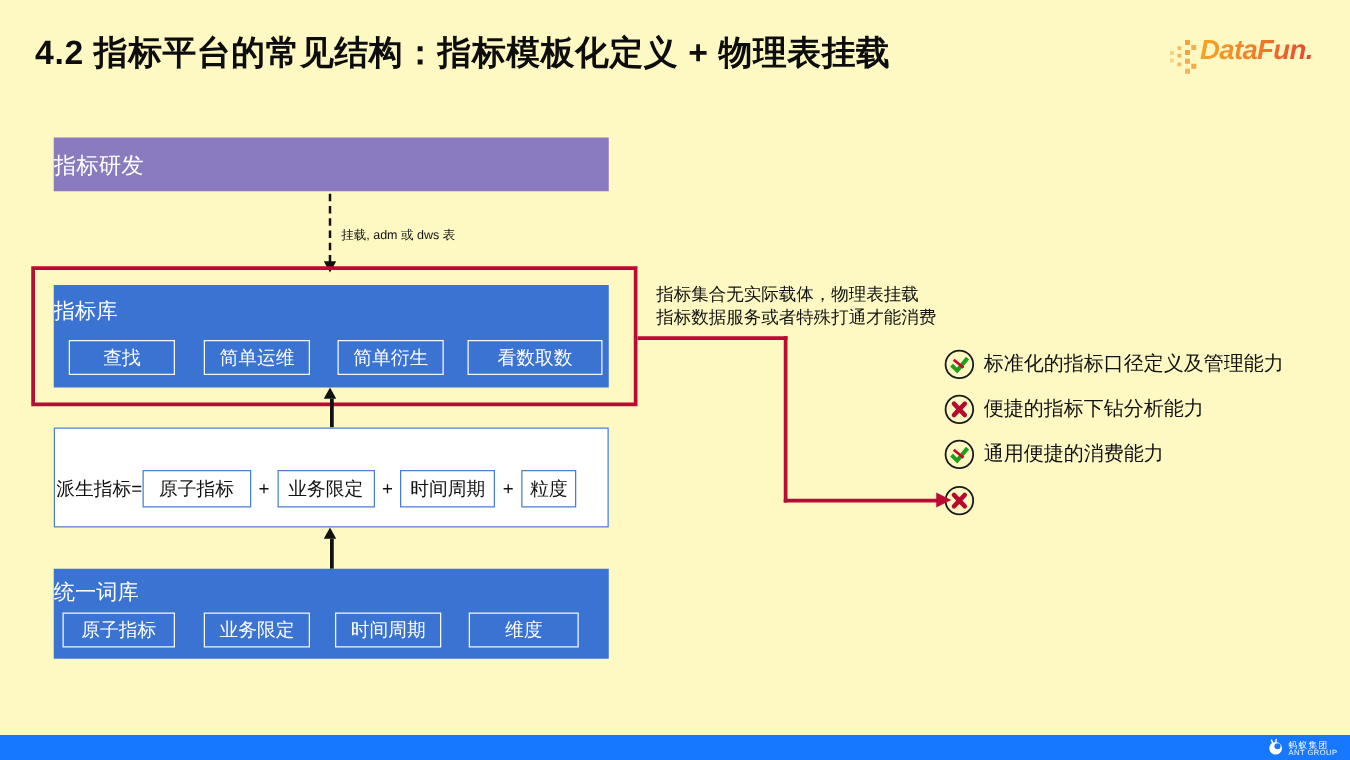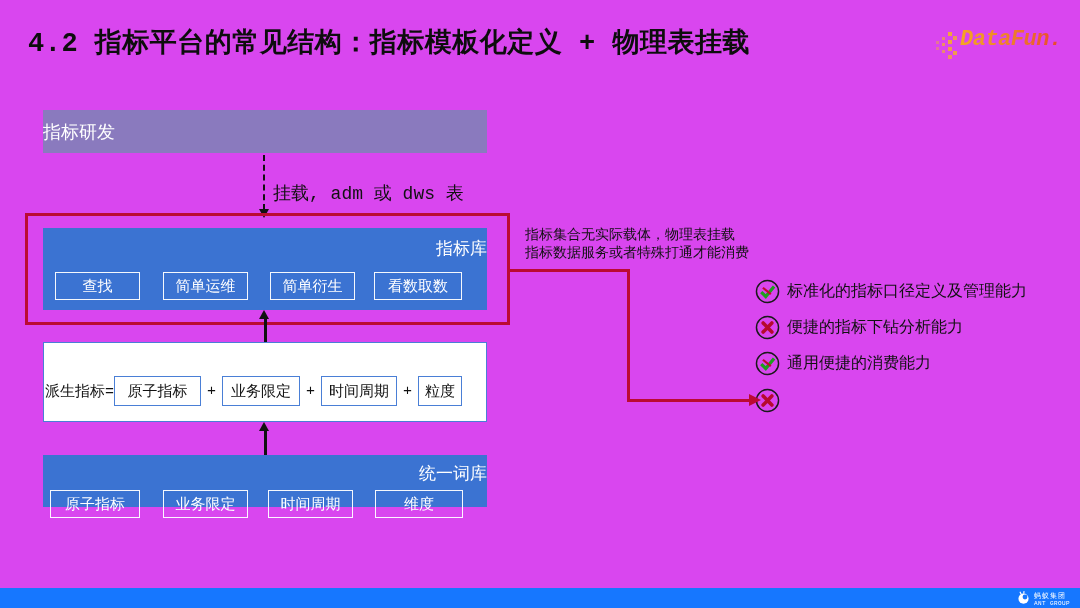--- a/index.html
+++ b/index.html
@@ -1,19 +1,19 @@
 <!DOCTYPE html>
 <html><head>
 <meta charset="utf-8">
 <style>
   * { margin:0; padding:0; box-sizing:border-box; }
   html,body { background:#ffffff; }
   .slide {
-    position:relative; width:1080px; height:608px; background:#d946ef;
-    font-family:Liberation Mono, monospace; color:#111; overflow:hidden;
+    position:relative; width:1080px; height:608px; background:#fef9c3;
+    font-family:Liberation Sans, sans-serif; color:#111; overflow:hidden;
   }
   .abs { position:absolute; }
 
   .slide-title {
     left:28px; top:24px; font-size:27px; font-weight:700; color:#0d0d0d; letter-spacing:0.5px;
   }
 
   
   .datafun { left:932px; top:27px; display:flex; align-items:flex-start; }
   .df-text {
@@ -24,22 +24,22 @@
 
   
   .box-purple {
     left:43px; top:110px; width:444px; height:43px; background:#8A7ABE;
     display:flex; align-items:center; color:#fff; font-size:18px;
   }
   .red-rect { left:25px; top:213px; width:485px; height:112px; border:3px solid #BB0A33; }
 
   .box-blue { background:#3B73D2; }
   .store-box { left:43px; top:228px; width:444px; height:82px; }
-  .dict-box  { left:43px; top:455px; width:444px; height:52px; }
-  .blue-title { position:absolute; left:0; right:0; text-align:right; color:#fff; font-size:17px; }
+  .dict-box  { left:43px; top:455px; width:444px; height:72px; }
+  .blue-title { position:absolute; left:0; right:0; text-align:left; color:#fff; font-size:17px; }
   .store-box .blue-title { top:9px; }
   .dict-box  .blue-title { top:7px; }
   .wbtn {
     position:absolute; height:28px; border:1.5px solid rgba(255,255,255,0.95);
     color:#fff; font-size:15px; display:flex; align-items:center; justify-content:center;
   }
   .store-box .wbtn { top:44px; }
   .dict-box  .wbtn { top:35px; }
 
   .template-box {
@@ -50,21 +50,21 @@
   .fpart {
     border:1.5px solid #4A7FD6; height:30px; display:flex; align-items:center; justify-content:center; background:#fff;
   }
   .fp1 { width:87px; } .fp2 { width:78px; } .fp3 { width:76px; } .fp4 { width:44px; }
   .plus { margin:0 6px; font-size:15px; }
 
   
   .dash-line { left:263px; top:155px; height:55px; border-left:2.5px dashed #111; }
   .arrow-down { left:259px; top:209px; width:0; height:0;
     border-left:5.5px solid transparent; border-right:5.5px solid transparent; border-top:9px solid #111; }
-  .mount-label { left:273px; top:181px; font-size:18px; color:#111; }
+  .mount-label { left:273px; top:181px; font-size:10px; color:#111; }
 
   .up-shaft { width:2.5px; background:#111; left:264px; }
   .shaft-a { top:319px; height:23px; }
   .shaft-b { top:431px; height:24px; }
   .arrow-up { width:0; height:0; left:259px;
     border-left:5.5px solid transparent; border-right:5.5px solid transparent; border-bottom:9px solid #111; }
   .head-a { top:310px; } .head-b { top:422px; }
 
   
   .annotation { left:525px; top:227px; font-size:14px; line-height:17.5px; color:#111; }
@@ -124,21 +124,21 @@
   <div class="abs arrow-down"></div>
   <div class="abs mount-label">挂载, adm 或 dws 表</div>
 
   <div class="abs red-rect"></div>
 
   <div class="abs box-blue store-box">
     <div class="blue-title">指标库</div>
     <div class="wbtn" style="left:12px;  width:85px;">查找</div>
     <div class="wbtn" style="left:120px; width:85px;">简单运维</div>
     <div class="wbtn" style="left:227px; width:85px;">简单衍生</div>
-    <div class="wbtn" style="left:331px; width:88px;">看数取数</div>
+    <div class="wbtn" style="left:331px; width:108px;">看数取数</div>
   </div>
 
   <div class="abs up-shaft shaft-a"></div>
   <div class="abs arrow-up head-a"></div>
 
   <div class="abs template-box">
     <div class="formula">
       <span>派生指标=</span>
       <span class="fpart fp1">原子指标</span>
       <span class="plus">+</span>

